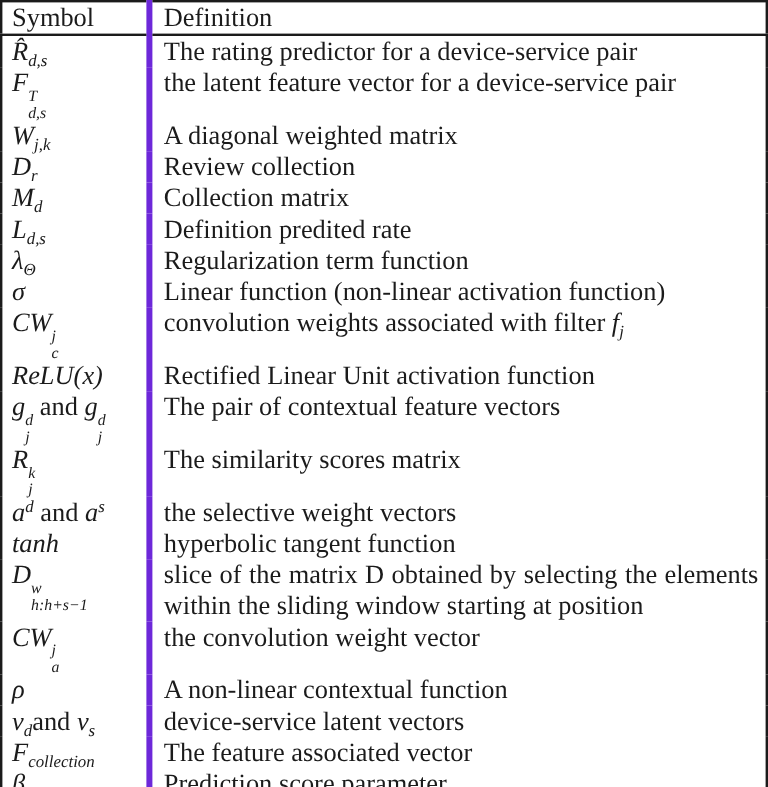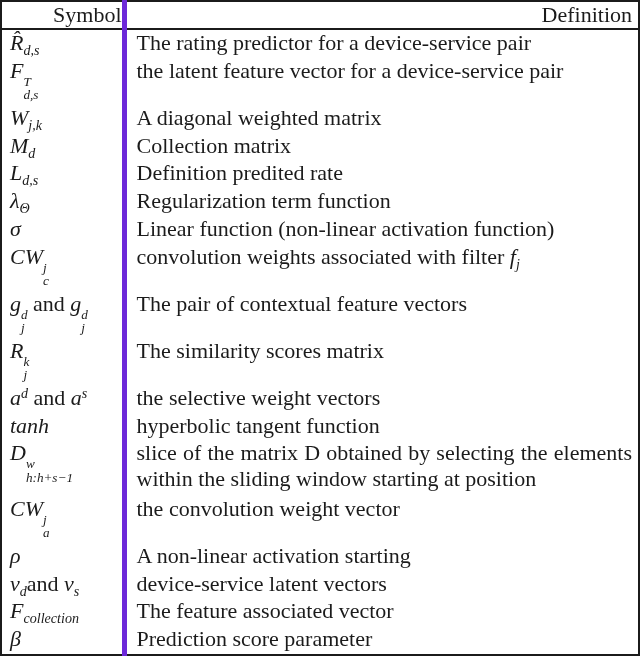--- a/index.html
+++ b/index.html
@@ -19,21 +19,21 @@
     font-family: "Liberation Serif", "DejaVu Serif", serif;
     font-size: 22px;
     line-height: 26px;
     color: #1b1b1b;
     background: #ffffff;
   }
   col.c-sym { width: 123px; }
   col.c-def { width: 515px; }
   thead th {
     font-weight: normal;
-    text-align: right;
+    text-align: left;
     height: 26px;
     padding: 0;
     border-bottom: 2px solid #1b1b1b;
     vertical-align: middle;
   }
   th.sym, td.sym { padding-left: 8px; }
   th.def, td.def {
     padding-left: 10px;
     padding-right: 6px;
     border-left: 5px solid #6d28d9;
@@ -91,20 +91,24 @@
             <span class="up">T</span>
             <span class="dn">d,s</span>
           </span></td>
         <td class="def"><span class="r">the latent feature vector for a device-service pair</span></td>
       </tr>
       <tr>
         <td class="sym"><span class="i">W</span><span class="sub">j,k</span></td>
         <td class="def"><span class="r">A diagonal weighted matrix</span></td>
       </tr>
       <tr>
+        <td class="sym"><span class="i">D</span><span class="sub">r</span></td>
+        <td class="def"><span class="r">Review collection</span></td>
+      </tr>
+      <tr>
         <td class="sym"><span class="i">M</span><span class="sub">d</span></td>
         <td class="def"><span class="r">Collection matrix</span></td>
       </tr>
       <tr>
         <td class="sym"><span class="i">L</span><span class="sub">d,s</span></td>
         <td class="def"><span class="r">Definition predited rate</span></td>
       </tr>
       <tr>
         <td class="sym"><span class="i">λ</span><span class="sub">Θ</span></td>
         <td class="def"><span class="r">Regularization term function</span></td>
@@ -112,20 +116,24 @@
       <tr>
         <td class="sym"><span class="i">σ</span></td>
         <td class="def"><span class="r">Linear function (non-linear activation function)</span></td>
       </tr>
       <tr>
         <td class="sym"><span class="i">CW</span><span class="stack">
             <span class="up">j</span>
             <span class="dn">c</span>
           </span></td>
         <td class="def"><span class="r">convolution weights associated with filter </span><span class="i">f</span><span class="sub">j</span></td>
+      </tr>
+      <tr>
+        <td class="sym"><span class="i">ReLU(x)</span></td>
+        <td class="def"><span class="r">Rectified Linear Unit activation function</span></td>
       </tr>
       <tr>
         <td class="sym"><span class="i">g</span><span class="stack">
             <span class="up">d</span>
             <span class="dn">j</span>
           </span><span class="r"> and </span><span class="i">g</span><span class="stack">
             <span class="up">d</span>
             <span class="dn">j</span>
           </span></td>
         <td class="def"><span class="r">The pair of contextual feature vectors</span></td>
@@ -154,21 +162,21 @@
       </tr>
       <tr>
         <td class="sym"><span class="i">CW</span><span class="stack">
             <span class="up">j</span>
             <span class="dn">a</span>
           </span></td>
         <td class="def"><span class="r">the convolution weight vector</span></td>
       </tr>
       <tr>
         <td class="sym"><span class="i">ρ</span></td>
-        <td class="def"><span class="r">A non-linear activation starting</span></td>
+        <td class="def"><span class="r">A non-linear contextual function</span></td>
       </tr>
       <tr>
         <td class="sym"><span class="i">v</span><span class="sub">d</span><span class="r">and </span><span class="i">v</span><span class="sub">s</span></td>
         <td class="def"><span class="r">device-service latent vectors</span></td>
       </tr>
       <tr>
         <td class="sym"><span class="i">F</span><span class="sub">collection</span></td>
         <td class="def"><span class="r">The feature associated vector</span></td>
       </tr>
       <tr>

